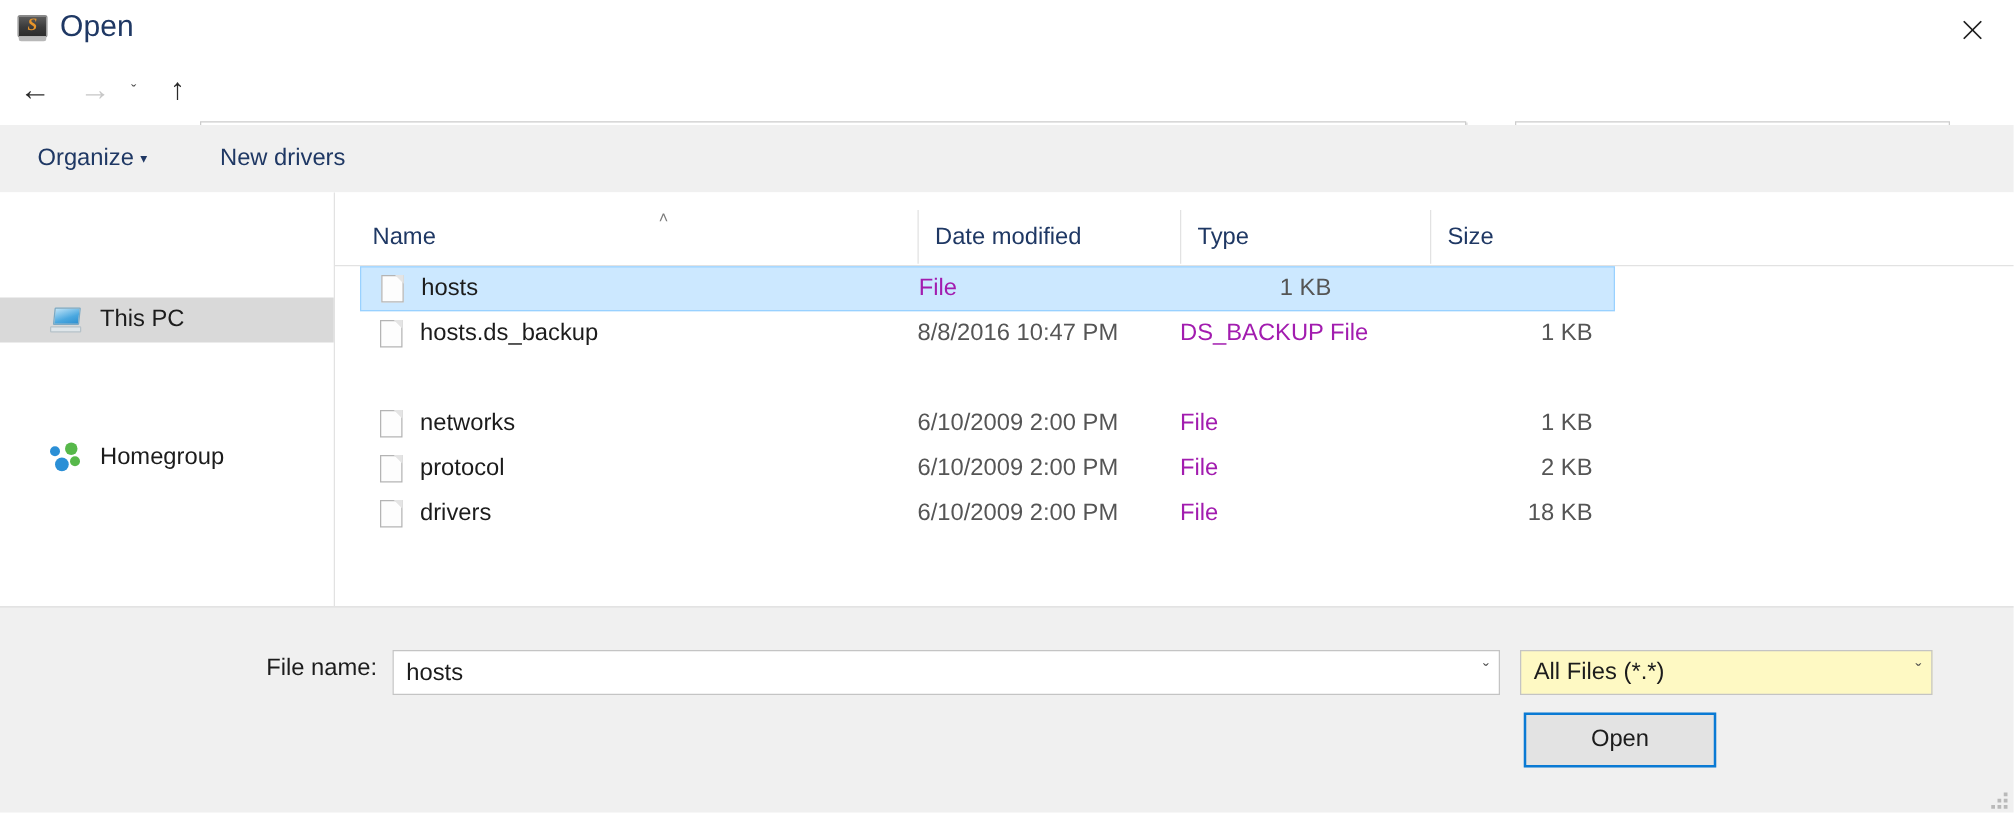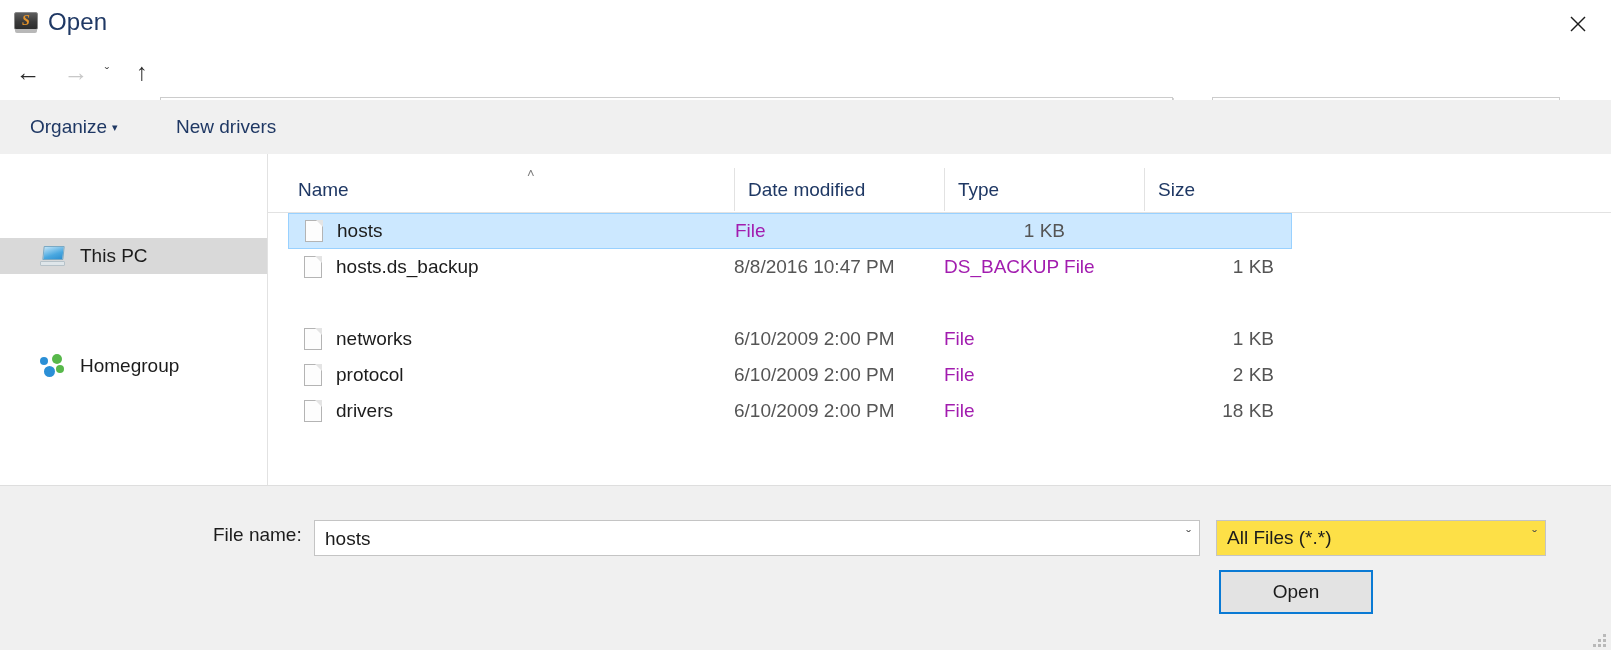--- a/index.html
+++ b/index.html
@@ -503,21 +503,21 @@
     position: absolute;
     right: 8px; top: 7px;
     font-size: 14px;
     color: #4a4a4a;
     cursor: default;
   }
   .filter-combo {
     position: absolute;
     left: 1216px; top: 34px;
     width: 330px; height: 36px;
-    background: #fde047;
+    background: #fef9c3;
     border: 1px solid #c4c4c4;
     box-sizing: border-box;
     cursor: default;
   }
   .filter-combo .txt {
     position: absolute;
     left: 10px; top: 0;
     line-height: 34px;
     font-size: 19px;
     color: #1c1c1c;

